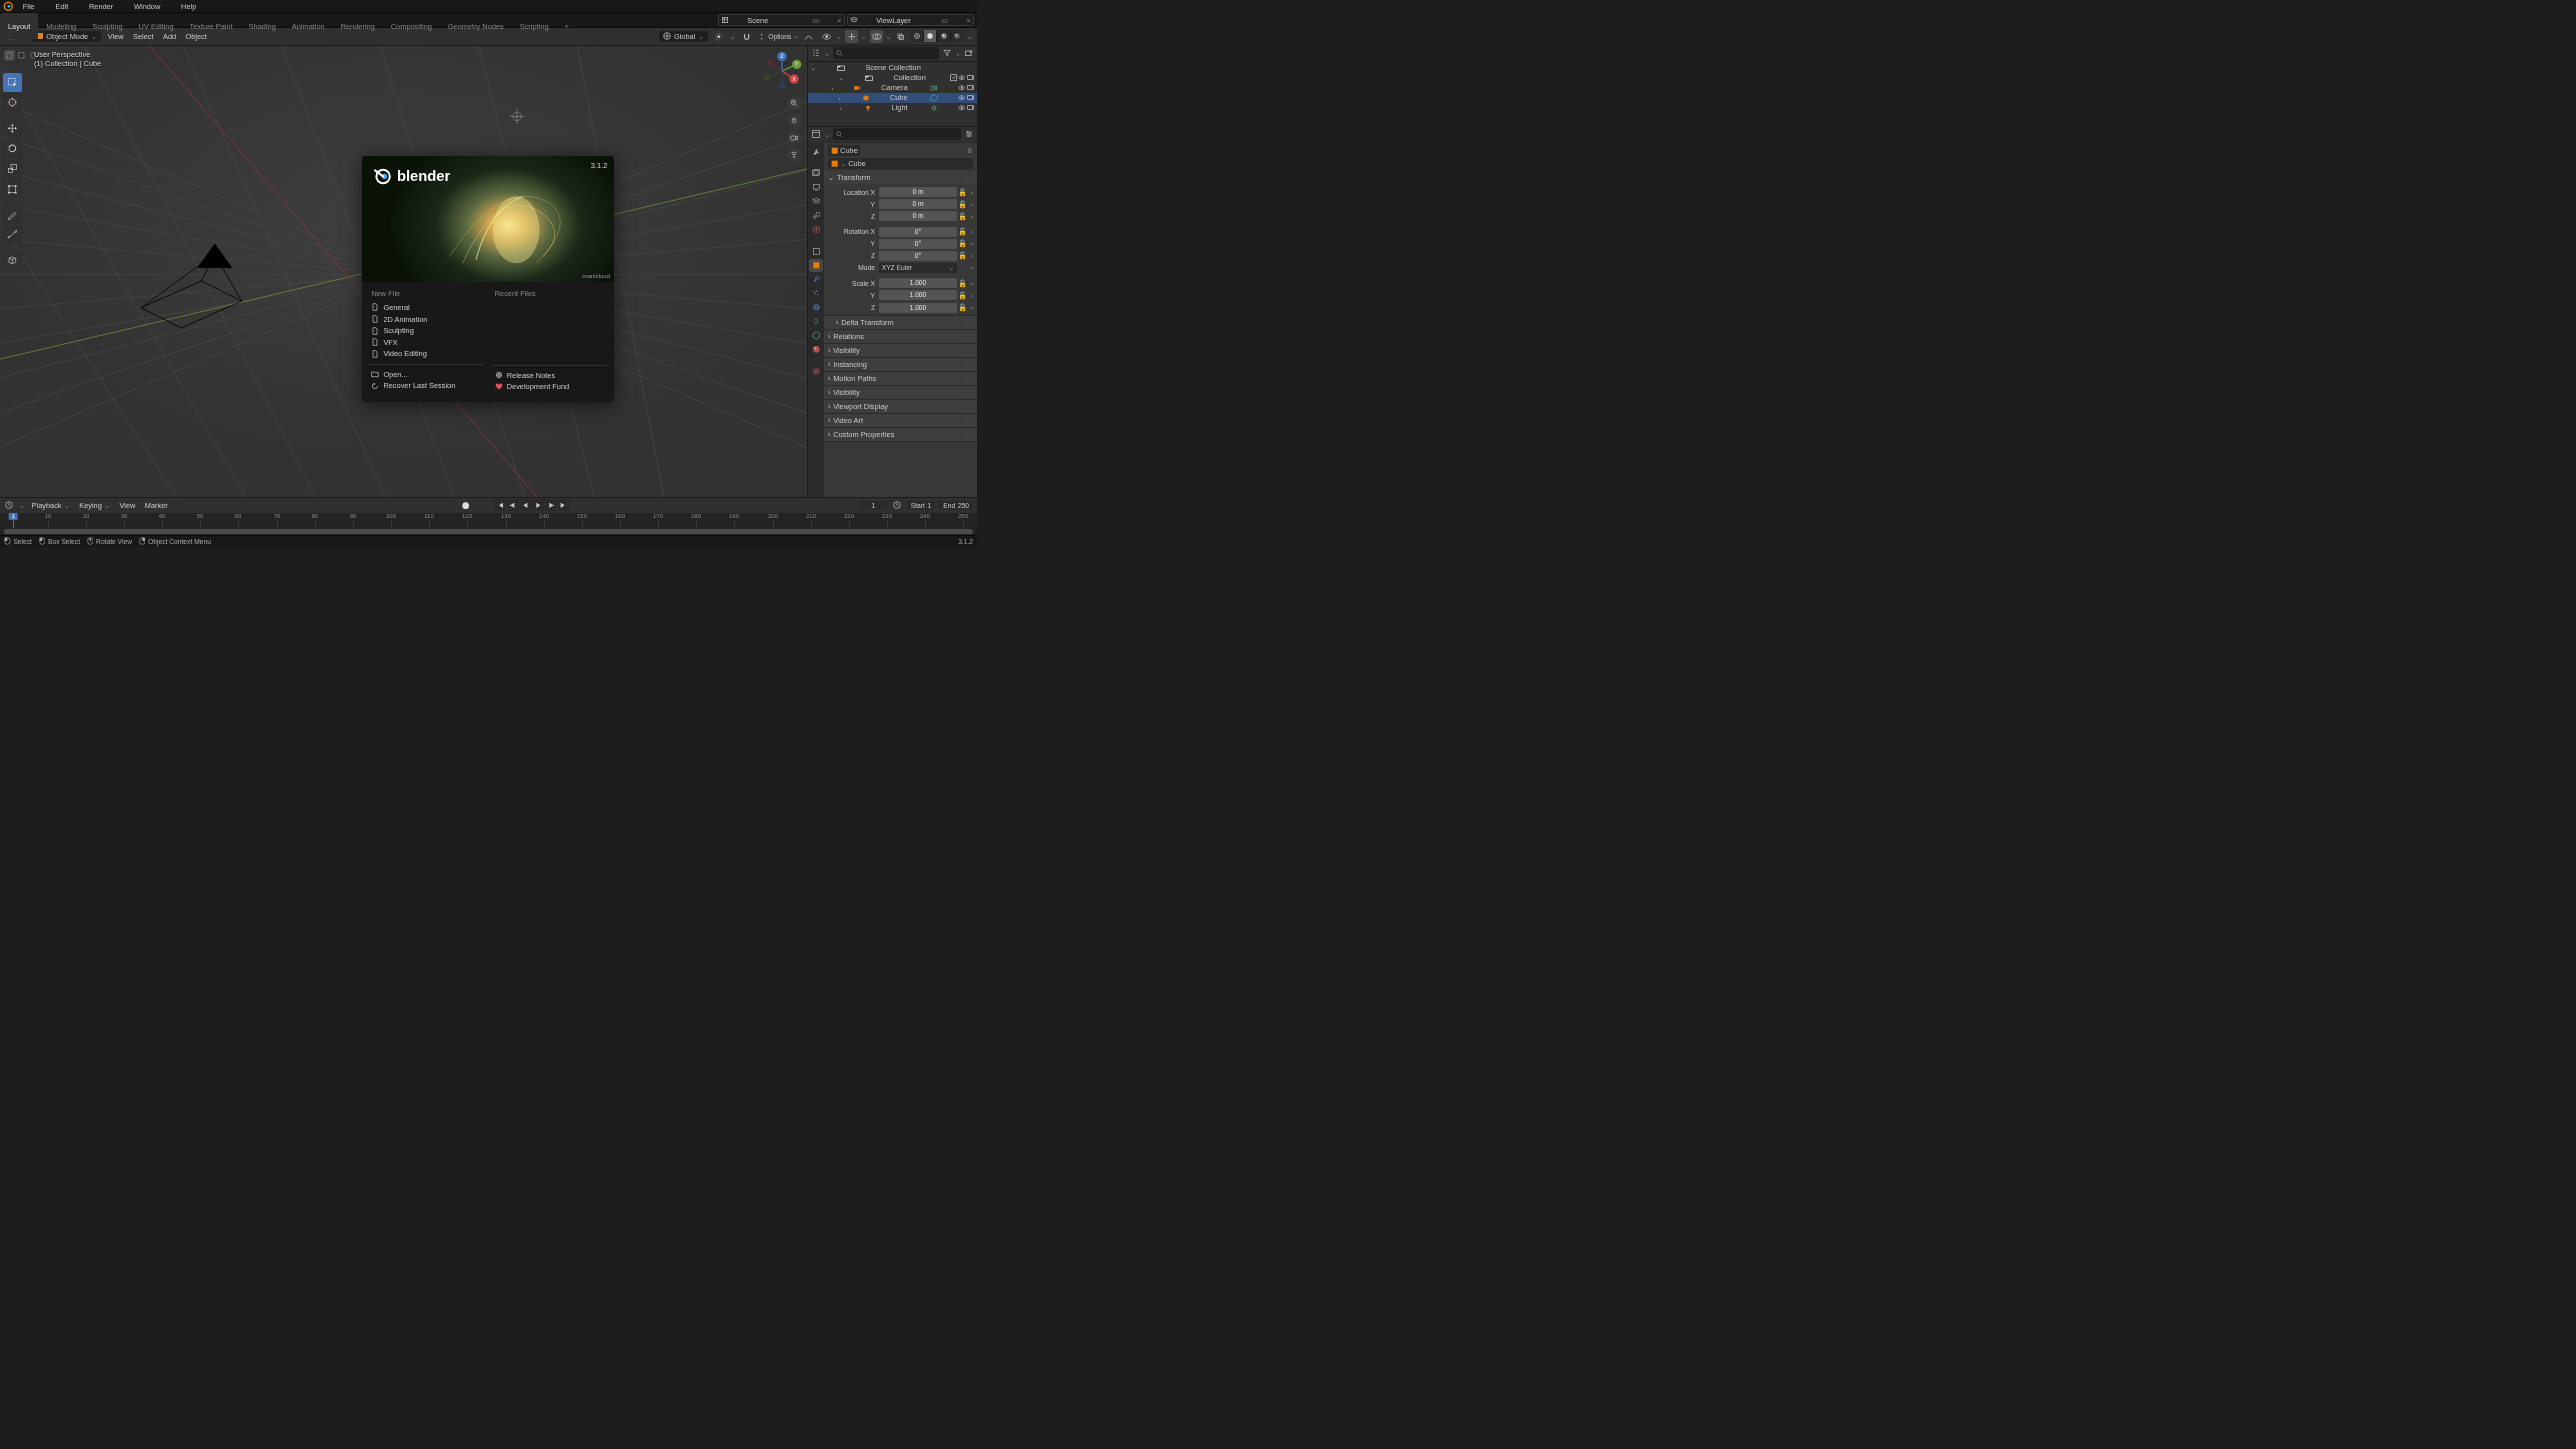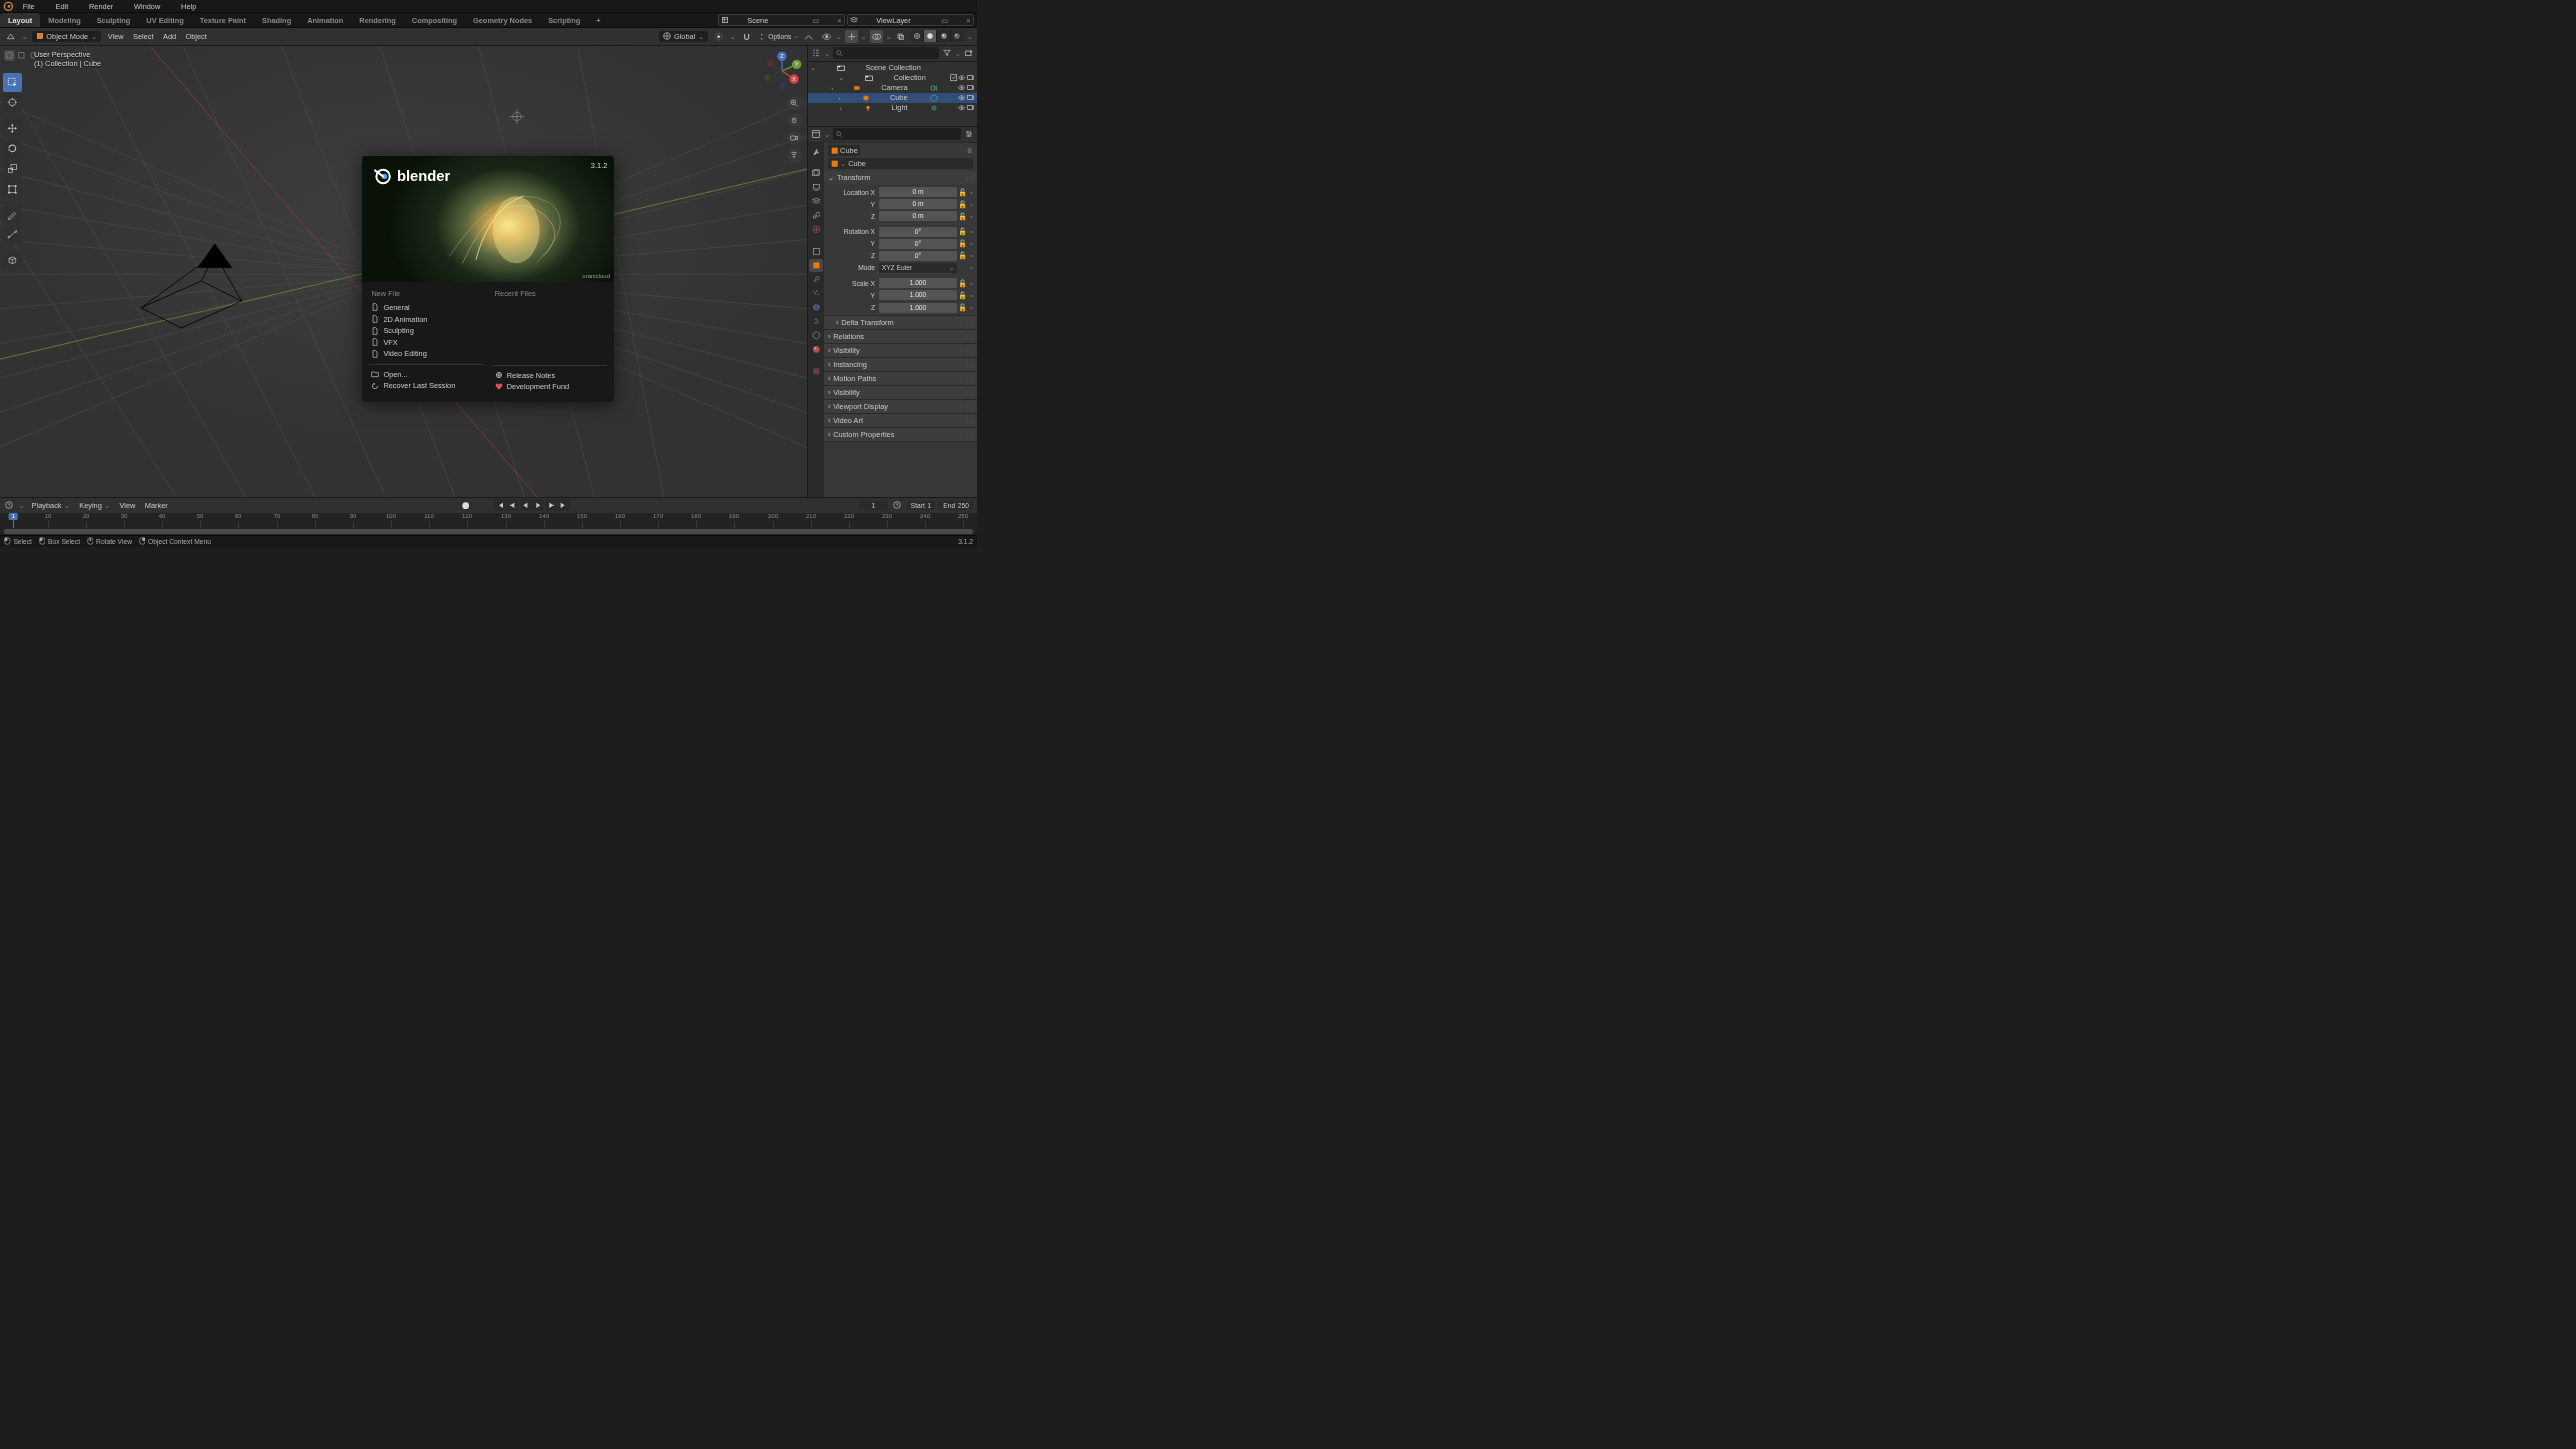--- a/index.html
+++ b/index.html
@@ -2,21 +2,21 @@
 <html style="font-size:10.7px"><head>
 <meta charset="utf-8">
 <style>
 * { margin:0; padding:0; box-sizing:border-box; font-family:-apple-system,BlinkMacSystemFont,"Segoe UI",sans-serif; user-select:none; }
 body { background:#1d1d1d; color:#c8c8c8; font-size:7.4px; width:977px; height:547px; overflow:hidden; position:relative; }
 .topbar { height:13.4px; background:#181818; display:flex; align-items:center; padding:0 2.7px; border-bottom:0.7px solid #0a0a0a; }
 .topbar .logo { width:10.7px; height:10.7px; margin-right:4px; }
 .topmenu { display:flex; gap:10px; }
 .topmenu span { padding:2px 5.4px; cursor:pointer; }
 .workspace-tabs { height:14.8px; background:#181818; display:flex; align-items:stretch; border-bottom:0.7px solid #0a0a0a; position:relative;}
-.workspace-tabs .ws { padding:7px 8px; color:#888; cursor:pointer; display:flex; align-items:center;font-weight:bold; }
+.workspace-tabs .ws { padding:13px 8px; color:#888; cursor:pointer; display:flex; align-items:center; }
 .workspace-tabs .ws.active { background:#303030; color:#ddd; border-top-left-radius:2.7px; border-top-right-radius:2.7px;}
 .scene-controls { position:absolute; right:2.7px; top:0; display:flex; gap:1.3px; height:13.4px; align-items:center;}
 .scene-box { background:#1f1f1f; border:0.7px solid #3a3a3a; border-radius:2px; padding:0.7px 2.7px; display:flex; align-items:center; gap:18px; height:12px;}
 .scene-box input { background:transparent; border:none; color:#ccc; font-size:7.4px; width:47px; outline:none;}
 .header-row { height:17.4px; background:#303030; display:flex; align-items:center; padding:0 4px; gap:4px; border-bottom:0.7px solid #1a1a1a;}
 .mode-sel { background:#1f1f1f; border-radius:2px; padding:1.3px 4px; display:flex; align-items:center; gap:2.7px;}
 .main-area { display:flex; height:calc(100% - 13.4px - 14.8px - 17.4px - 38px - 12px); }
 .viewport-wrap { flex:1; position:relative; background:#393939; overflow:hidden;}
 .grid-canvas { position:absolute; inset:0; }
 .persp-label { position:absolute; top:5.4px; left:34px; color:#d8d8d8; font-size:7.4px; line-height:8.7px; text-shadow:0 0.7px 1.3px #000;}

